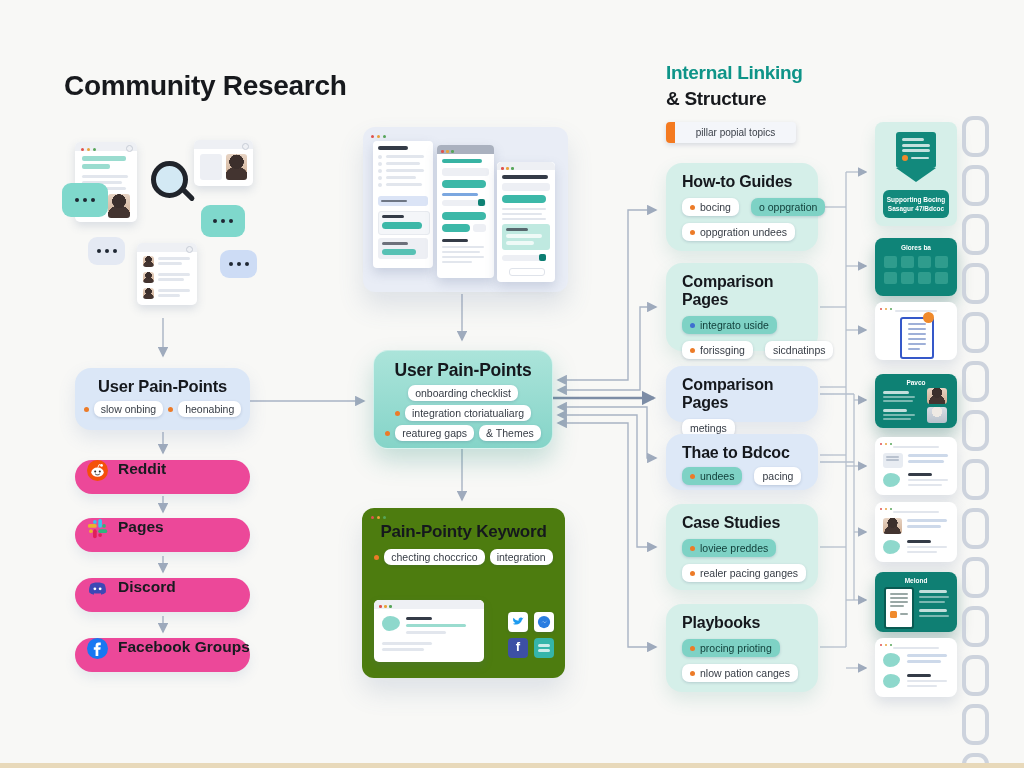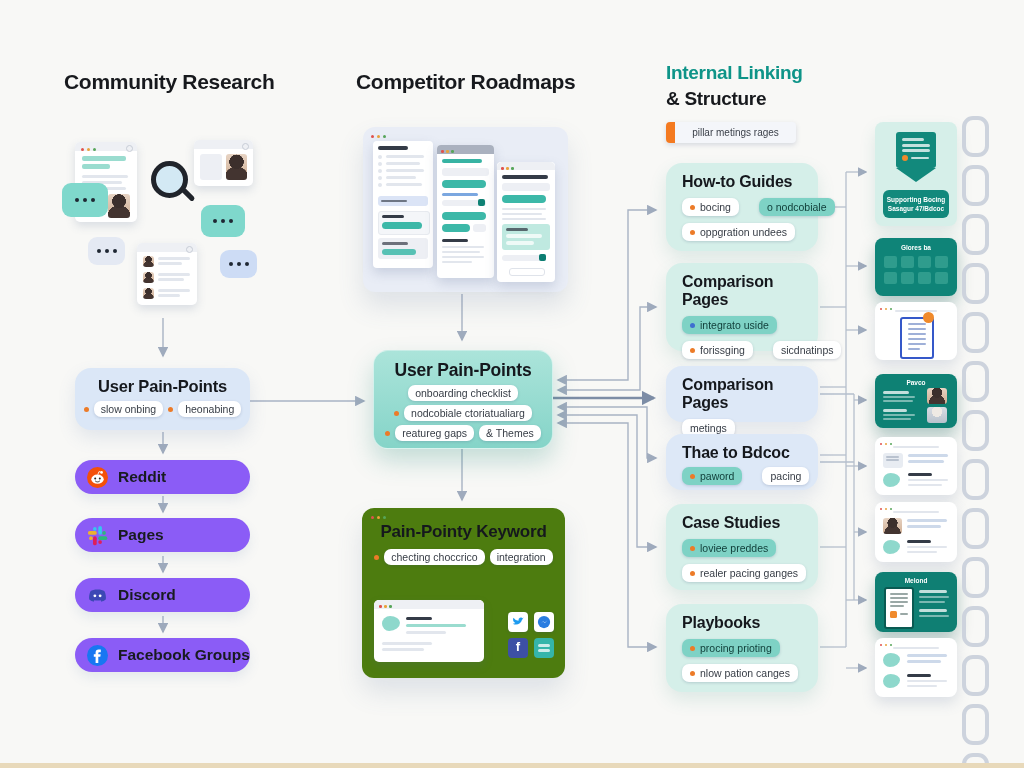--- a/index.html
+++ b/index.html
@@ -1,19 +1,19 @@
 <!DOCTYPE html>
 <html><head>
 <meta charset="utf-8">
 <style>
   html,body{margin:0;padding:0;background:#e9e9e9;font-family:"Liberation Sans",sans-serif;}
   #canvas{position:relative;width:1024px;height:768px;background:#f8f8f6;overflow:hidden;margin:0 auto;}
   .abs{position:absolute;}
   
-  .coltitle{position:absolute;font-weight:700;font-size:21px;letter-spacing:-.3px;color:#17191d;}
+  .coltitle{position:absolute;font-weight:700;font-size:28px;letter-spacing:-.3px;color:#17191d;}
   .teal-t{color:#0e9488;}
   
   .line{position:absolute;background:#e2e6ed;border-radius:2px;}
   .dline{position:absolute;background:#343b47;border-radius:2px;}
   .tline{position:absolute;background:#9adccf;border-radius:2px;}
   .wline{position:absolute;background:rgba(255,255,255,.75);border-radius:2px;}
   .dot3{width:3.4px;height:3.4px;border-radius:50%;display:inline-block;margin-right:2.4px;}
   .r{background:#e0524d}.y{background:#e9a23b}.g{background:#57a65a}
   .traffic{position:absolute;top:4px;left:6px;line-height:0;}
   
@@ -31,30 +31,30 @@
   
   .photo{position:absolute;border-radius:3px;background:
       radial-gradient(circle at 50% 30%, #3c2f2c 0 34%, transparent 35%),
       radial-gradient(circle at 50% 95%, #433430 0 45%, transparent 46%),
       linear-gradient(#e7d3c3,#cfae93);}
   
   .pane{position:absolute;border-radius:16px;}
   .l-blue{background:#dbe7f7;box-shadow:0 8px 18px rgba(90,120,170,.14);}
   .mint{background:#d5efe9;box-shadow:0 8px 18px rgba(60,140,125,.14);}
   .boxtitle{font-weight:700;font-size:16px;color:#15181d;letter-spacing:-.2px;padding:10px 0 0 16px;}
-  .trow{display:flex;align-items:center;gap:20px;margin:7px 0 0 16px;}
+  .trow{display:flex;align-items:center;gap:12px;margin:7px 0 0 16px;}
   .tag{background:#fff;border-radius:7px;padding:3px 8px;font-size:10.5px;color:#363c45;
        box-shadow:0 1px 3px rgba(50,70,110,.2);white-space:nowrap;display:flex;align-items:center;gap:5px;}
   .tag.teal{background:#7ed2c5;color:#0f3d38;}
   .tag.bluet{background:#a9c4ef;color:#1c3a68;}
   .dot{width:5px;height:5px;border-radius:50%;flex:0 0 auto;}
   .dot.o{background:#ec7b28}.dot.b{background:#3e6fd0}
   
-  .plat{position:absolute;left:75px;width:175px;height:34px;background:#8b5cf6;border-radius:17px;
-        display:flex;align-items:center;box-shadow:0 6px 12px rgba(90,120,170,.12);}
+  .plat{position:absolute;left:75px;width:175px;height:34px;background:#ec4899;border-radius:17px;
+        display:flex;align-items:flex-start;box-shadow:0 6px 12px rgba(90,120,170,.12);}
   .plat .lbl{font-weight:700;font-size:15.5px;color:#181b20;}
   .picon{width:21px;height:21px;margin:0 10px 0 12px;position:relative;flex:none;}
   
   .midbox{position:absolute;left:373px;top:350px;width:178px;height:97px;border-radius:15px;
           background:linear-gradient(180deg,#abe4da,#85d4c8);box-shadow:0 12px 24px rgba(40,140,125,.25);
           border:1px solid rgba(255,255,255,.55);}
   .midbox .boxtitle{font-size:17.5px;text-align:center;padding:9px 0 0 0;}
   .crow{display:flex;align-items:center;justify-content:center;gap:5px;margin-top:5px;}
   .crow .tag{font-size:10.5px;padding:2px 7px;}
   
@@ -131,27 +131,26 @@
       <path d="M846,330H866" marker-end="url(#m)"></path>
       <path d="M854,400H866" marker-end="url(#m)"></path>
       <path d="M846,466H866" marker-end="url(#m)"></path>
       <path d="M854,532H866" marker-end="url(#m)"></path>
       <path d="M846,600H866" marker-end="url(#m)"></path>
       <path d="M846,668H866" marker-end="url(#m)"></path>
     </g>
   </svg>
 
   <div class="coltitle" style="left:64px;top:70px;">Community Research</div>
-  <div class="coltitle" style="left:356px;top:70px;">Competitor Roadmaps</div>
   <div class="coltitle teal-t" style="left:666px;top:62px;font-size:19px;">Internal Linking</div>
   <div class="coltitle" style="left:666px;top:88px;font-size:19px;">&amp; Structure</div>
 
   <div class="pillar">
     <span class="bar"></span>
-    <span class="txt">pillar metings rages</span>
+    <span class="txt">pillar popial topics</span>
   </div>
 
   <div>
     <div class="bcard" style="left:75px;top:142px;width:62px;height:80px;">
       <div class="btop">
           <span class="traffic"><i class="dot3 r"></i><i class="dot3 y"></i><i class="dot3 g"></i></span>
           <span class="bcirc"></span>
         </div>
       <div class="tline" style="left:7px;top:14px;width:44px;height:5px;"></div>
       <div class="tline" style="left:7px;top:22px;width:28px;height:5px;"></div>
@@ -331,21 +330,21 @@
   <div class="midbox">
     <div class="boxtitle">User Pain-Points</div>
     <div class="crow" style="margin-top:4px;">
       <span class="tag">
           <span>onboarding checklist</span>
         </span>
     </div>
     <div class="crow" style="margin-top:4px;">
       <span class="dot o"></span>
       <span class="tag">
-          <span>nodcobiale ctoriatualiarg</span>
+          <span>integration ctoriatualiarg</span>
         </span>
     </div>
     <div class="crow" style="margin-top:4px;">
       <span class="dot o"></span>
       <span class="tag">
           <span>reatureg gaps</span>
         </span>
       <span class="tag">
           <span>&amp; Themes</span>
         </span>
@@ -398,21 +397,21 @@
   </div>
 
   <div class="pane mint" style="left:666px;top:163px;width:152px;height:88px;">
     <div class="boxtitle">How-to Guides</div>
     <div class="trow">
       <span class="tag">
           <span class="dot o"></span>
           <span>bocing</span>
         </span>
       <span class="tag teal">
-          <span>o nodcobiale</span>
+          <span>o oppgration</span>
         </span>
     </div>
     <div class="trow">
       <span class="tag">
           <span class="dot o"></span>
           <span>oppgration undees</span>
         </span>
     </div>
   </div>
 
@@ -442,21 +441,21 @@
           <span>metings</span>
         </span>
     </div>
   </div>
 
   <div class="pane l-blue" style="left:666px;top:434px;width:152px;height:56px;background:#dde8f7;">
     <div class="boxtitle">Thae to Bdcoc</div>
     <div class="trow" style="margin-top:5px;">
       <span class="tag teal">
           <span class="dot o"></span>
-          <span>paword</span>
+          <span>undees</span>
         </span>
       <span class="tag">
           <span>pacing</span>
         </span>
     </div>
   </div>
 
   <div class="pane mint" style="left:666px;top:504px;width:152px;height:86px;">
     <div class="boxtitle">Case Studies</div>
     <div class="trow">

